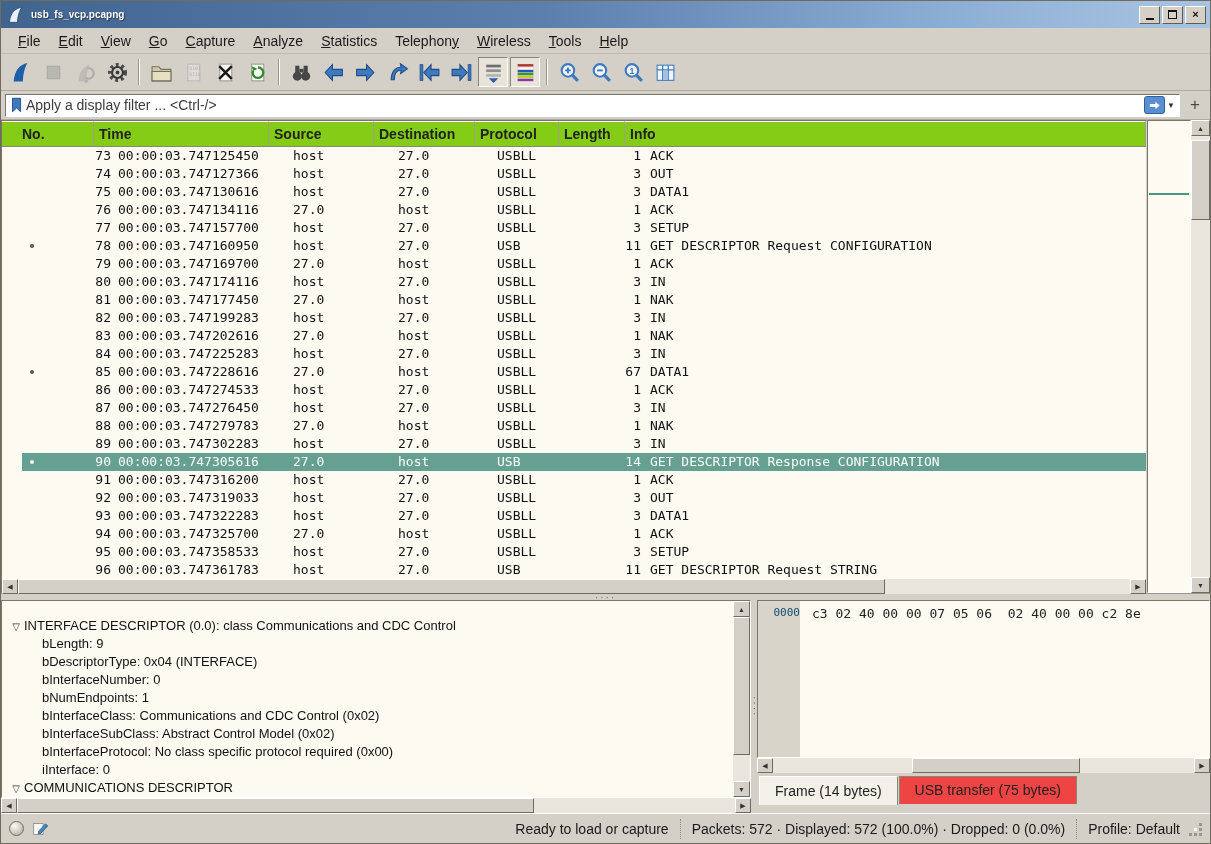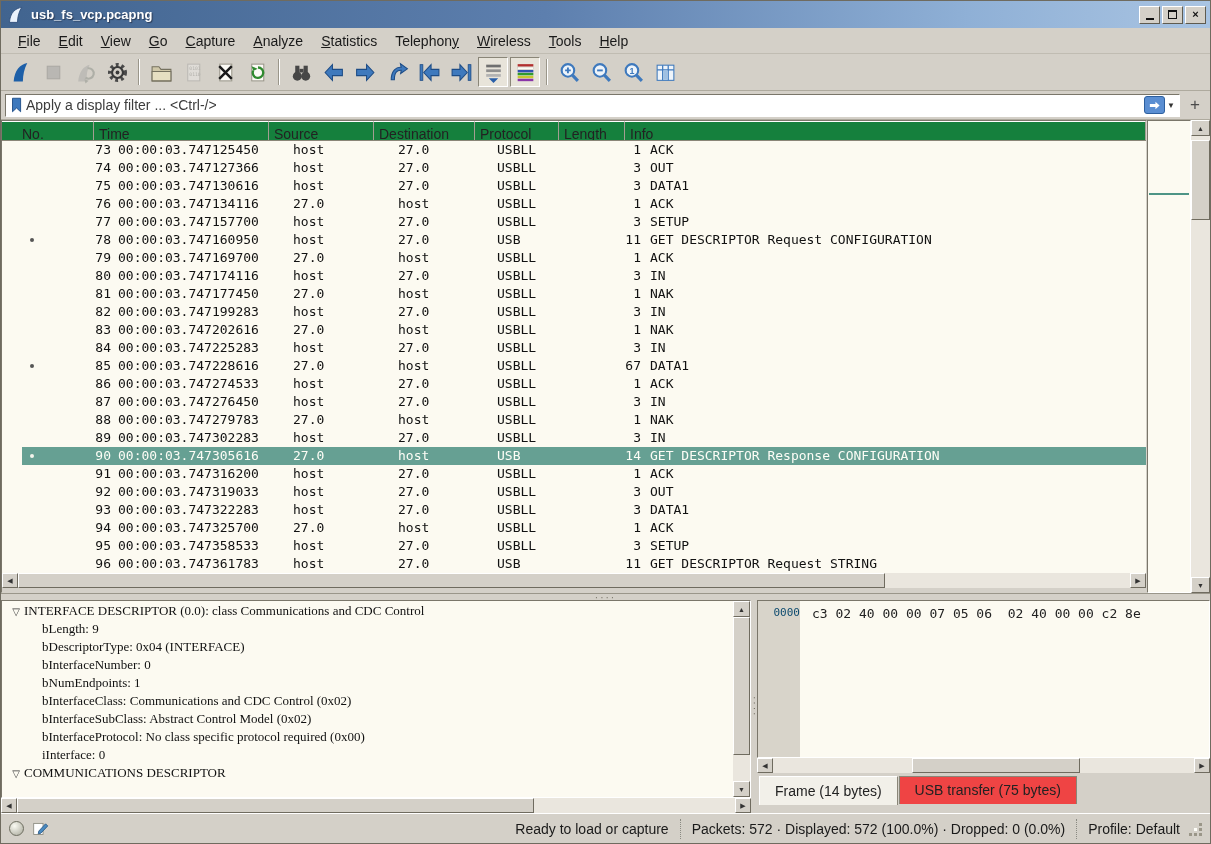--- a/index.html
+++ b/index.html
@@ -4,21 +4,21 @@
 <style>
   * { box-sizing: border-box; margin: 0; padding: 0; }
   html,body { width:1211px; height:844px; overflow:hidden; }
   body { font-family:"Liberation Sans", sans-serif; font-size:14px; color:#1a1a1a; background:#d4d0c8; }
   .window { width:1211px; height:844px; display:flex; flex-direction:column; background:#d4d0c8; border:1px solid #6f6b5f; }
 
   
   .titlebar { height:27px; flex:none; display:flex; align-items:center; padding:0 4px 0 6px;
     background:linear-gradient(90deg,#41648f 0%,#5d7fae 45%,#8fb0d6 80%,#a9c4e2 100%); }
   .titlebar .app-icon { width:18px; height:18px; margin-right:6px; flex:none; }
-  .titlebar .title-text { color:#ffffff; font-weight:bold; font-size:13px; flex:1; text-shadow:1px 1px 1px #2a3a55; }
+  .titlebar .title-text { color:#ffffff; font-weight:bold; font-size:10px; flex:1; text-shadow:1px 1px 1px #2a3a55; }
   .winbtn { width:21px; height:18px; margin-left:2px; background:#d4d0c8; border:1px solid; border-color:#fff #5f5b4f #5f5b4f #fff;
     display:flex; align-items:center; justify-content:center; font-size:11px; font-weight:bold; color:#111; line-height:1; }
   .winbtn.min span { display:block; width:8px; border-bottom:2px solid #111; margin-top:8px; }
   .winbtn.max span { display:block; width:9px; height:9px; border:1px solid #111; border-top-width:2px; }
 
   
   .menubar { height:26px; flex:none; display:flex; align-items:center; padding-left:8px; background:#d4d0c8; border-bottom:1px solid #c0bcb2; }
   .menu-item { padding:3px 9px; cursor:default; }
   .menu-item u { text-decoration:underline; }
 
@@ -36,21 +36,21 @@
   .bookmark-btn { width:18px; height:18px; flex:none; display:flex; align-items:center; justify-content:center; }
   .filter-input { flex:1; border:none; outline:none; font-family:"Liberation Sans",sans-serif; font-size:14px; color:#222; height:19px; }
   .filter-input::placeholder { color:#3c3c3c; opacity:1; }
   .apply-btn { width:21px; height:18px; flex:none; background:#5a8ed2; border:1px solid #2d5f9e; border-radius:3px; color:#fff; display:flex; align-items:center; justify-content:center; font-size:12px; line-height:1; }
   .filter-caret { width:12px; flex:none; text-align:center; font-size:8px; color:#333; }
   .filter-plus { width:22px; height:22px; margin-left:4px; display:flex; align-items:center; justify-content:center; font-size:17px; color:#4a4a4a; }
 
   
   .packet-area { height:474px; flex:none; display:flex; border-bottom:1px solid #9a968a; background:#d4d0c8; }
   .packet-main { flex:1; min-width:0; display:flex; flex-direction:column; border:1px solid; border-color:#7a766a #d4d0c8 #d4d0c8 #7a766a; }
-  .pheader { height:20px; flex:none; display:grid; grid-template-columns:92px 175px 105px 101px 84px 66px 1fr; background:#15803d; border-bottom:1px solid #8a8678; }
+  .pheader { height:26px; flex:none; display:grid; grid-template-columns:92px 175px 105px 101px 84px 66px 1fr; background:#84cc16; border-bottom:1px solid #8a8678;font-weight:bold; }
   .pheader .hcell { padding:4px 4px 0 5px; border-right:1px solid #a29e92; border-top:1px solid #fff; color:#222; overflow:hidden; white-space:nowrap; }
   .pheader .hcell:first-child { padding-left:20px; }
   .prows { height:432px; flex:none; overflow:hidden; background:#fcfaf1; font-family:"DejaVu Sans Mono",monospace; font-size:13px; }
   .prow { height:18px; display:grid; grid-template-columns:92px 175px 105px 101px 84px 66px 1fr; line-height:18px; white-space:nowrap; position:relative; color:#111;margin-left:20px; }
   .prow .c-no { text-align:right; padding-right:3px; }
   .prow .c-time { padding-left:4px; }
   .prow .c-src,.prow .c-dst { padding-left:4px; }
   .prow .c-proto { padding-left:2px; }
   .prow .c-len { text-align:right; padding-right:4px; }
   .prow .c-info { padding-left:5px; overflow:hidden; }
@@ -75,21 +75,21 @@
 
   
   .splitter-h { height:6px; flex:none; background:#d4d0c8; display:flex; align-items:center; justify-content:center; }
   .splitter-h .dots, .splitter-v .dots { color:#7a766a; font-size:10px; letter-spacing:2px; line-height:3px; }
   .splitter-v { width:6px; flex:none; background:#d4d0c8; display:flex; align-items:center; justify-content:center; writing-mode:vertical-rl; }
 
   
   .bottom { flex:1; display:flex; min-height:0; background:#d4d0c8; }
   .details-pane { width:750px; flex:none; display:flex; flex-direction:column; }
   .details-view { flex:1; display:flex; min-height:0; border:1px solid; border-color:#7a766a #fff #fff #7a766a; background:#fcfaf1; }
-  .detail-lines { flex:1; overflow:hidden; padding-top:1px; font-family:Liberation Serif, serif; font-size:13px; line-height:18px; white-space:nowrap; }
+  .detail-lines { flex:1; overflow:hidden; padding-top:16px; font-family:Liberation Sans, sans-serif; font-size:13px; line-height:18px; white-space:nowrap; }
   .dline { height:18px; color:#111; }
   .dline .exp { display:inline-block; width:16px; text-align:center; font-size:10px; color:#333; }
   .dline.lvl0 { padding-left:6px; }
   .dline.lvl1 { padding-left:40px; }
   .right-pane { flex:1; min-width:0; display:flex; flex-direction:column; }
   .hex-view { height:158px; flex:none; display:flex; border:1px solid; border-color:#7a766a #fff #fff #7a766a; background:#fcfaf1; overflow:hidden; }
   .hex-offsets { width:42px; flex:none; background:#d8d4ca; color:#0c4a6e; font-family:"DejaVu Sans Mono",monospace; font-size:11px; padding:5px 0 0 6px;text-align:right; }
   .hex-bytes { flex:1; font-family:"DejaVu Sans Mono",monospace; font-size:13px; color:#222; padding:5px 0 0 12px; white-space:pre; }
 
   

